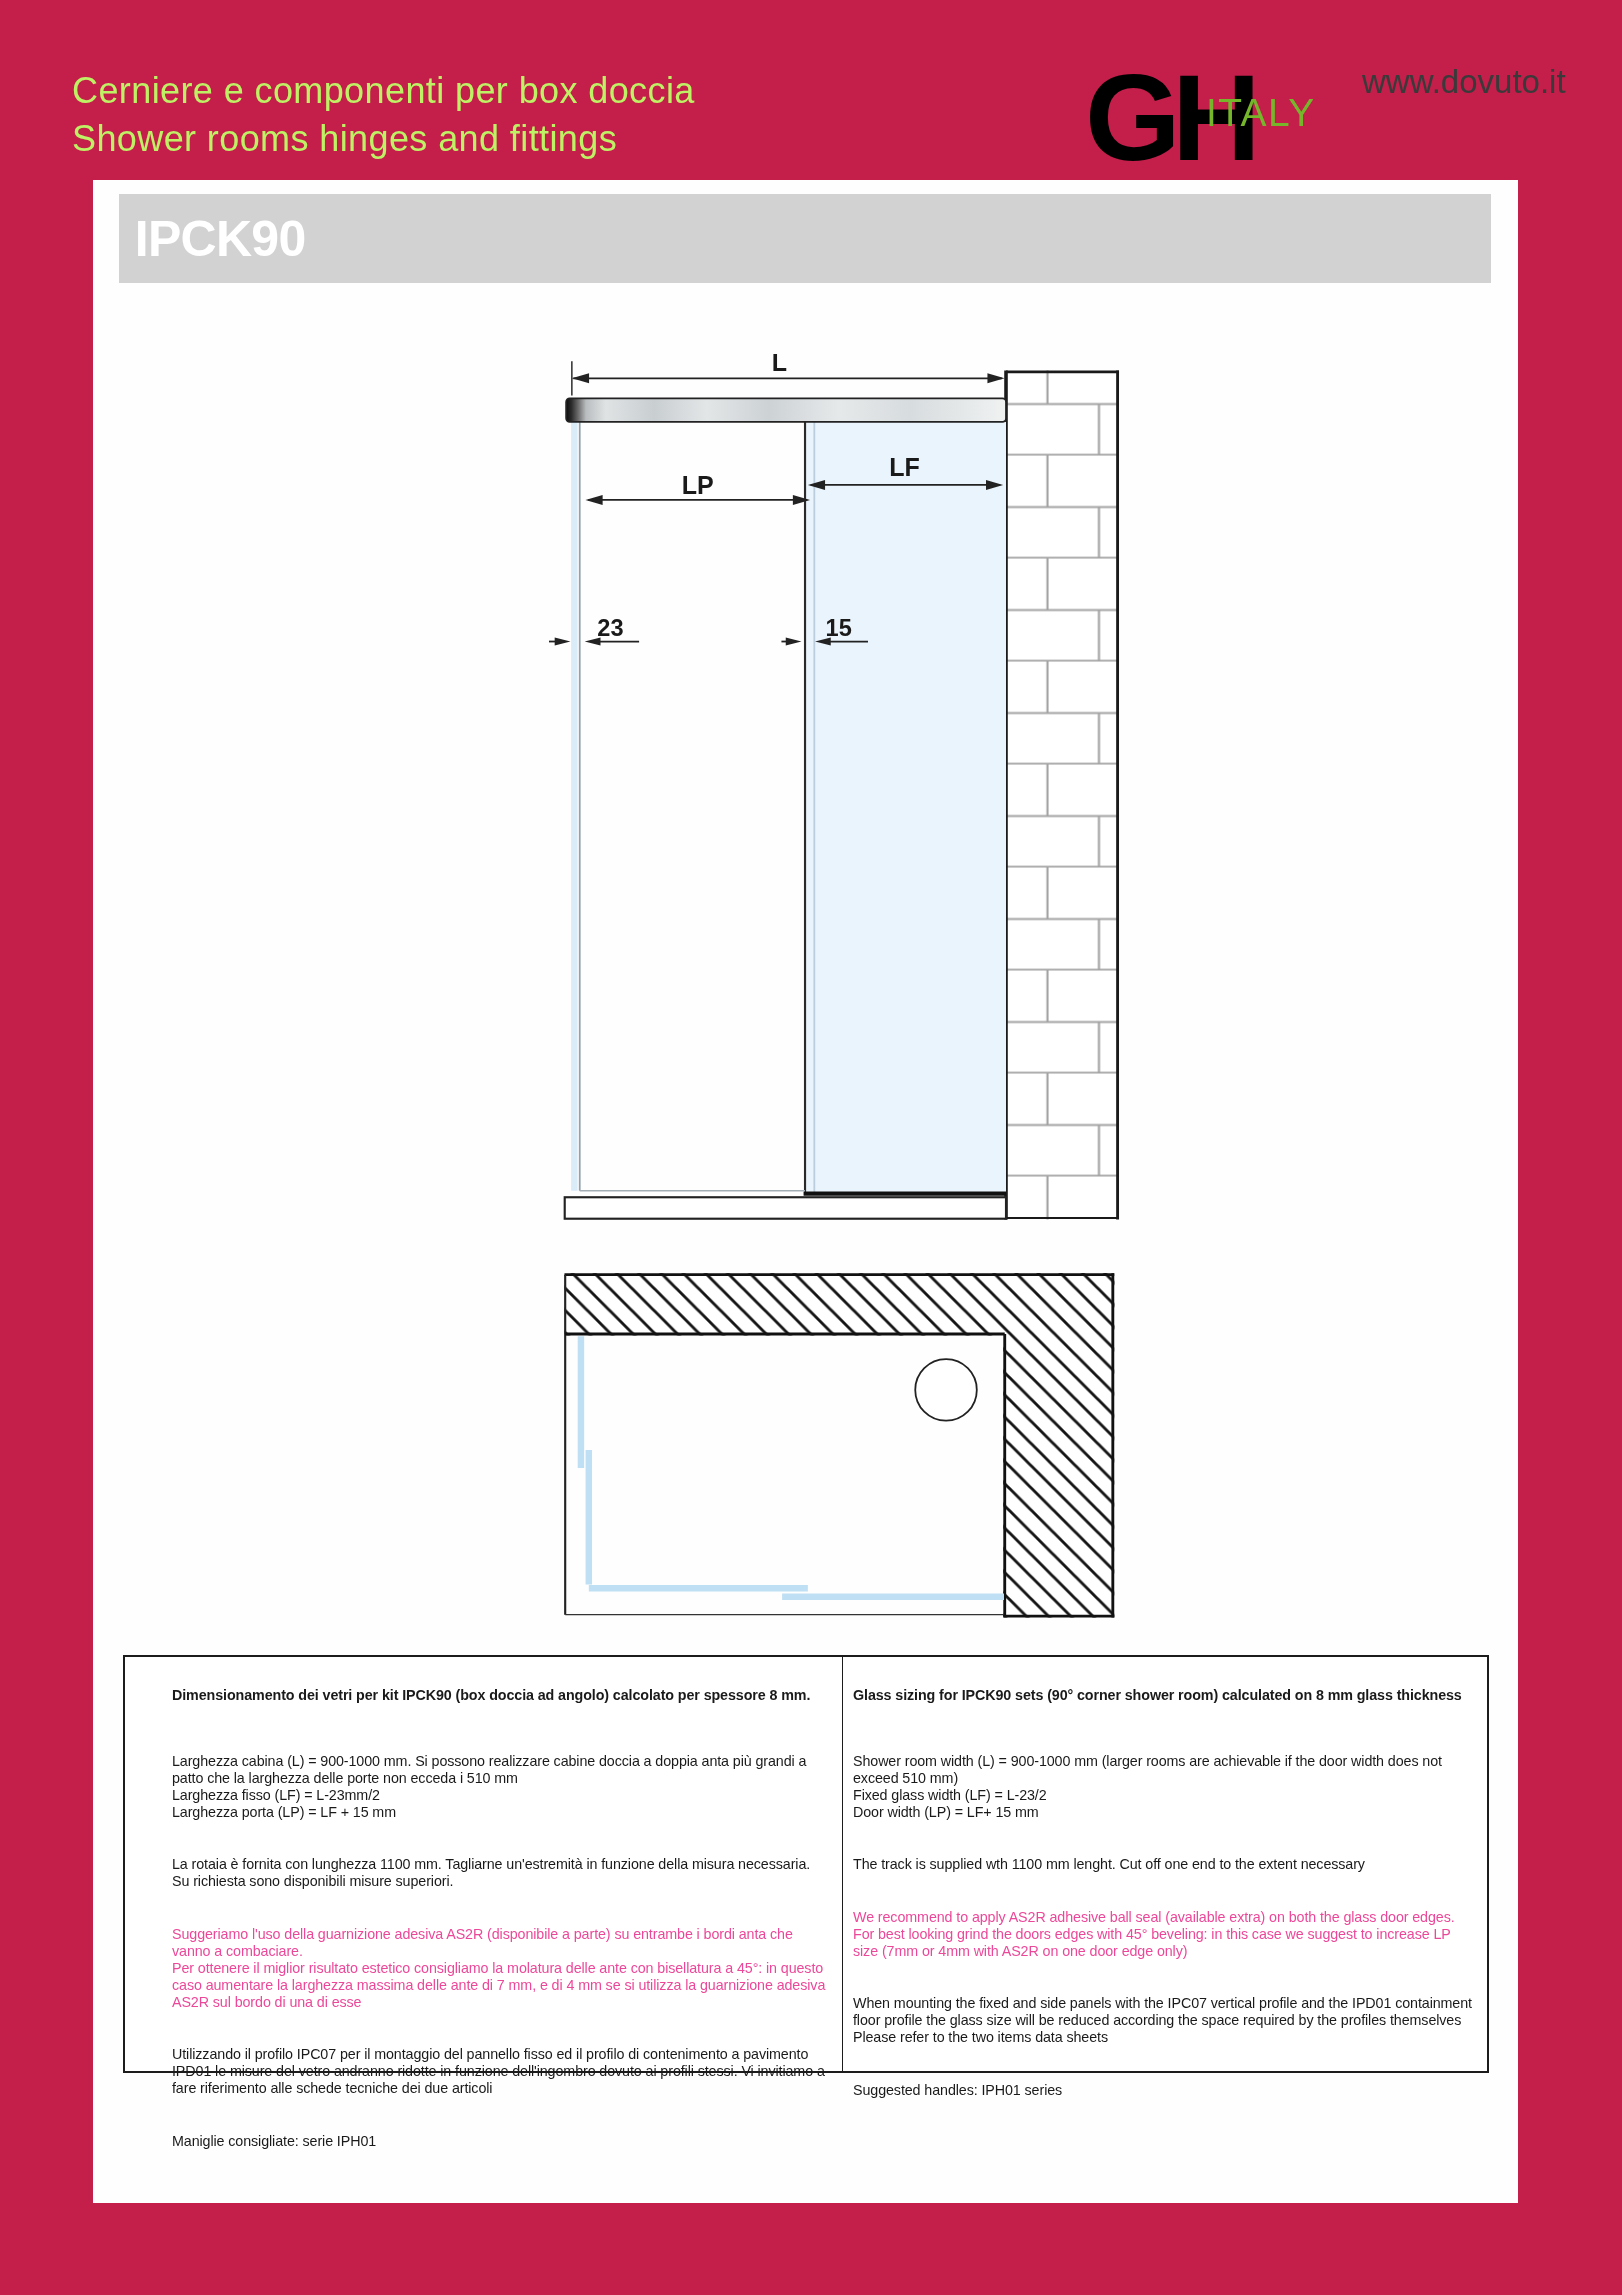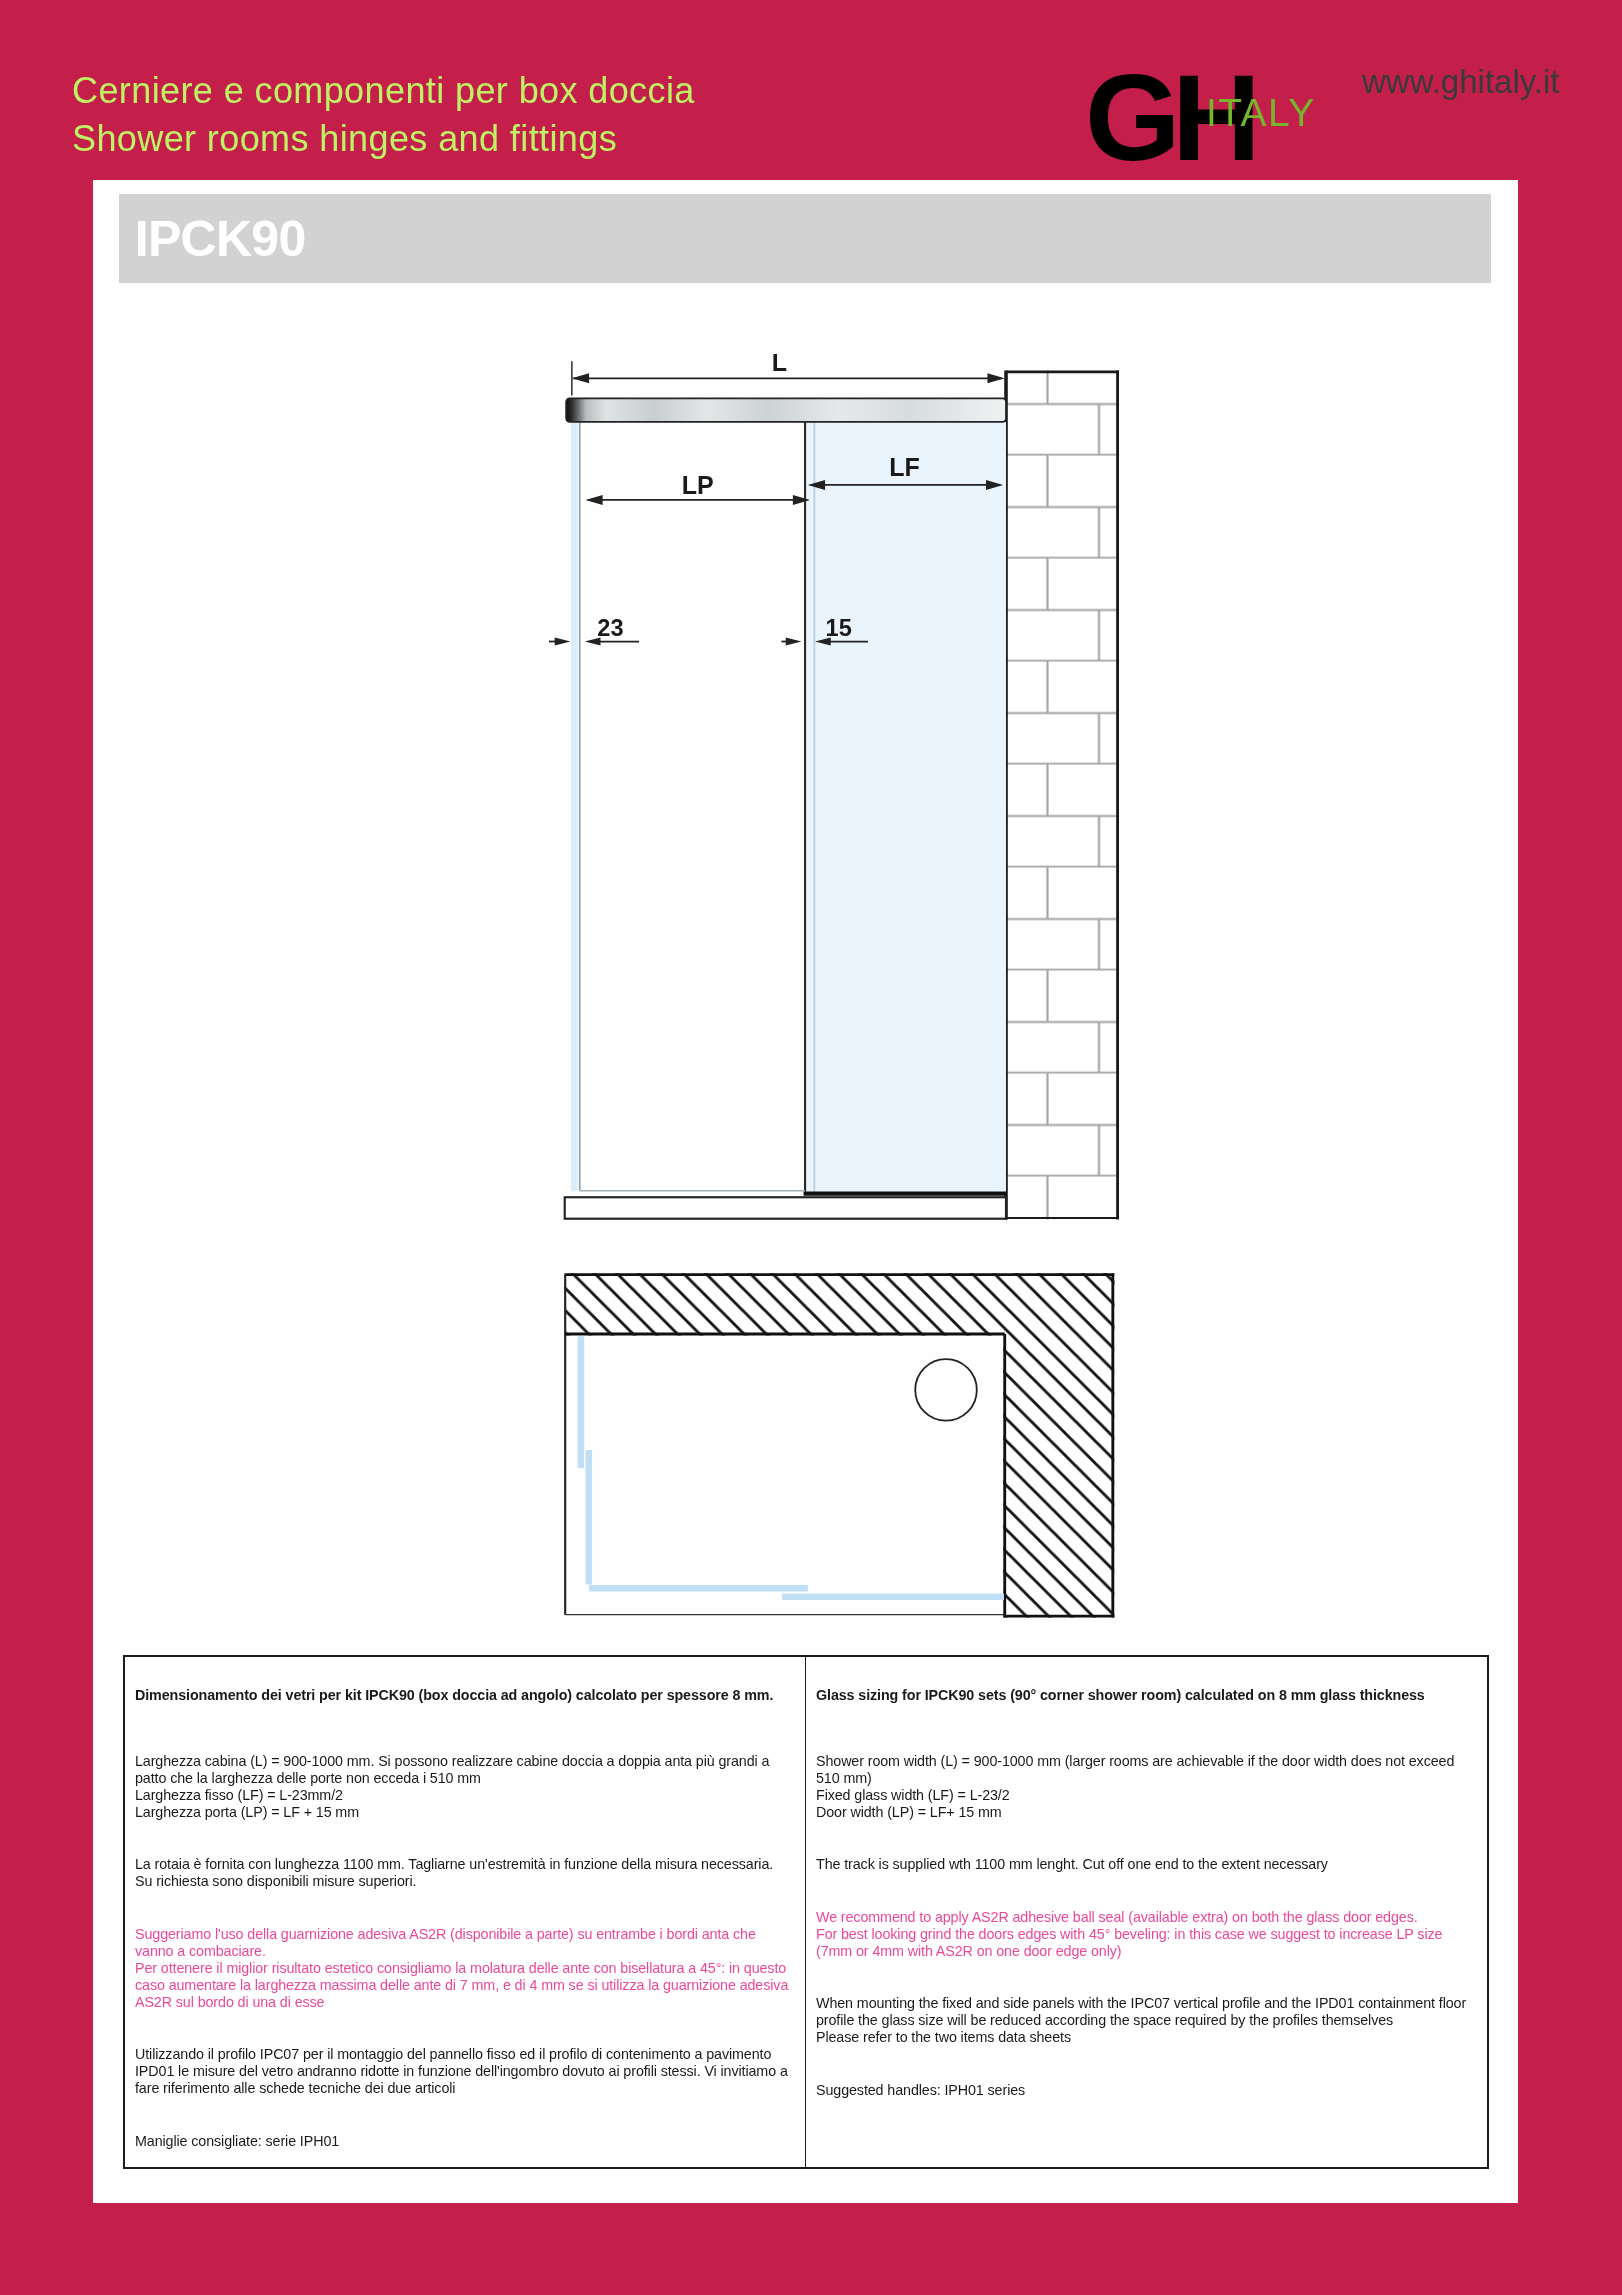--- a/index.html
+++ b/index.html
@@ -43,23 +43,24 @@
   .dim-label{
     font-family:"Liberation Sans",sans-serif;font-size:35px;font-weight:bold;
     fill:#1a1a1a;text-anchor:middle;
   }
   .dim-num{
     font-family:"Liberation Sans",sans-serif;font-size:33px;font-weight:bold;
     fill:#1a1a1a;text-anchor:middle;
   }
   
   .notes-table{
-    position:absolute;left:30px;top:1475px;width:1366px;height:514px;
+    position:absolute;left:30px;top:1475px;width:1366px;height:418px;
     border:2.1px solid #1c1c1c;box-sizing:border-box;display:flex;
     background:#fff;
+    padding-left:37px;
   }
   .cell{
     font-size:14.3px;line-height:17px;color:#1a1a1a;
     padding:13px 13px 0 10px;box-sizing:border-box;
     white-space:pre-line;letter-spacing:-0.1px;
   }
   .cell-left{width:681px;border-right:1.4px solid #1c1c1c;}
   .cell-right{flex:1;}
   .cell p{margin:0 0 18.6px 0;}
   .cell p.p-title{font-weight:bold;margin-bottom:31.5px;}
@@ -69,21 +70,21 @@
 <body>
 
 <div class="page">
 
   <div class="header-title">
     <div>Cerniere e componenti per box doccia</div>
     <div>Shower rooms hinges and fittings</div>
   </div>
   <div class="logo-gh">GH</div>
   <div class="logo-italy">ITALY</div>
-  <div class="logo-url">www.ghitaly.it</div>
+  <div class="logo-url">www.dovuto.it</div>
 
   <div class="sheet">
 
     <div class="code-bar">
       <span>IPCK90</span>
     </div>
 
     <svg class="d-elev" width="587" height="869" viewBox="0 0 820 1215">
       <defs>
         <linearGradient id="metal" x1="0" y1="0" x2="1" y2="0">

